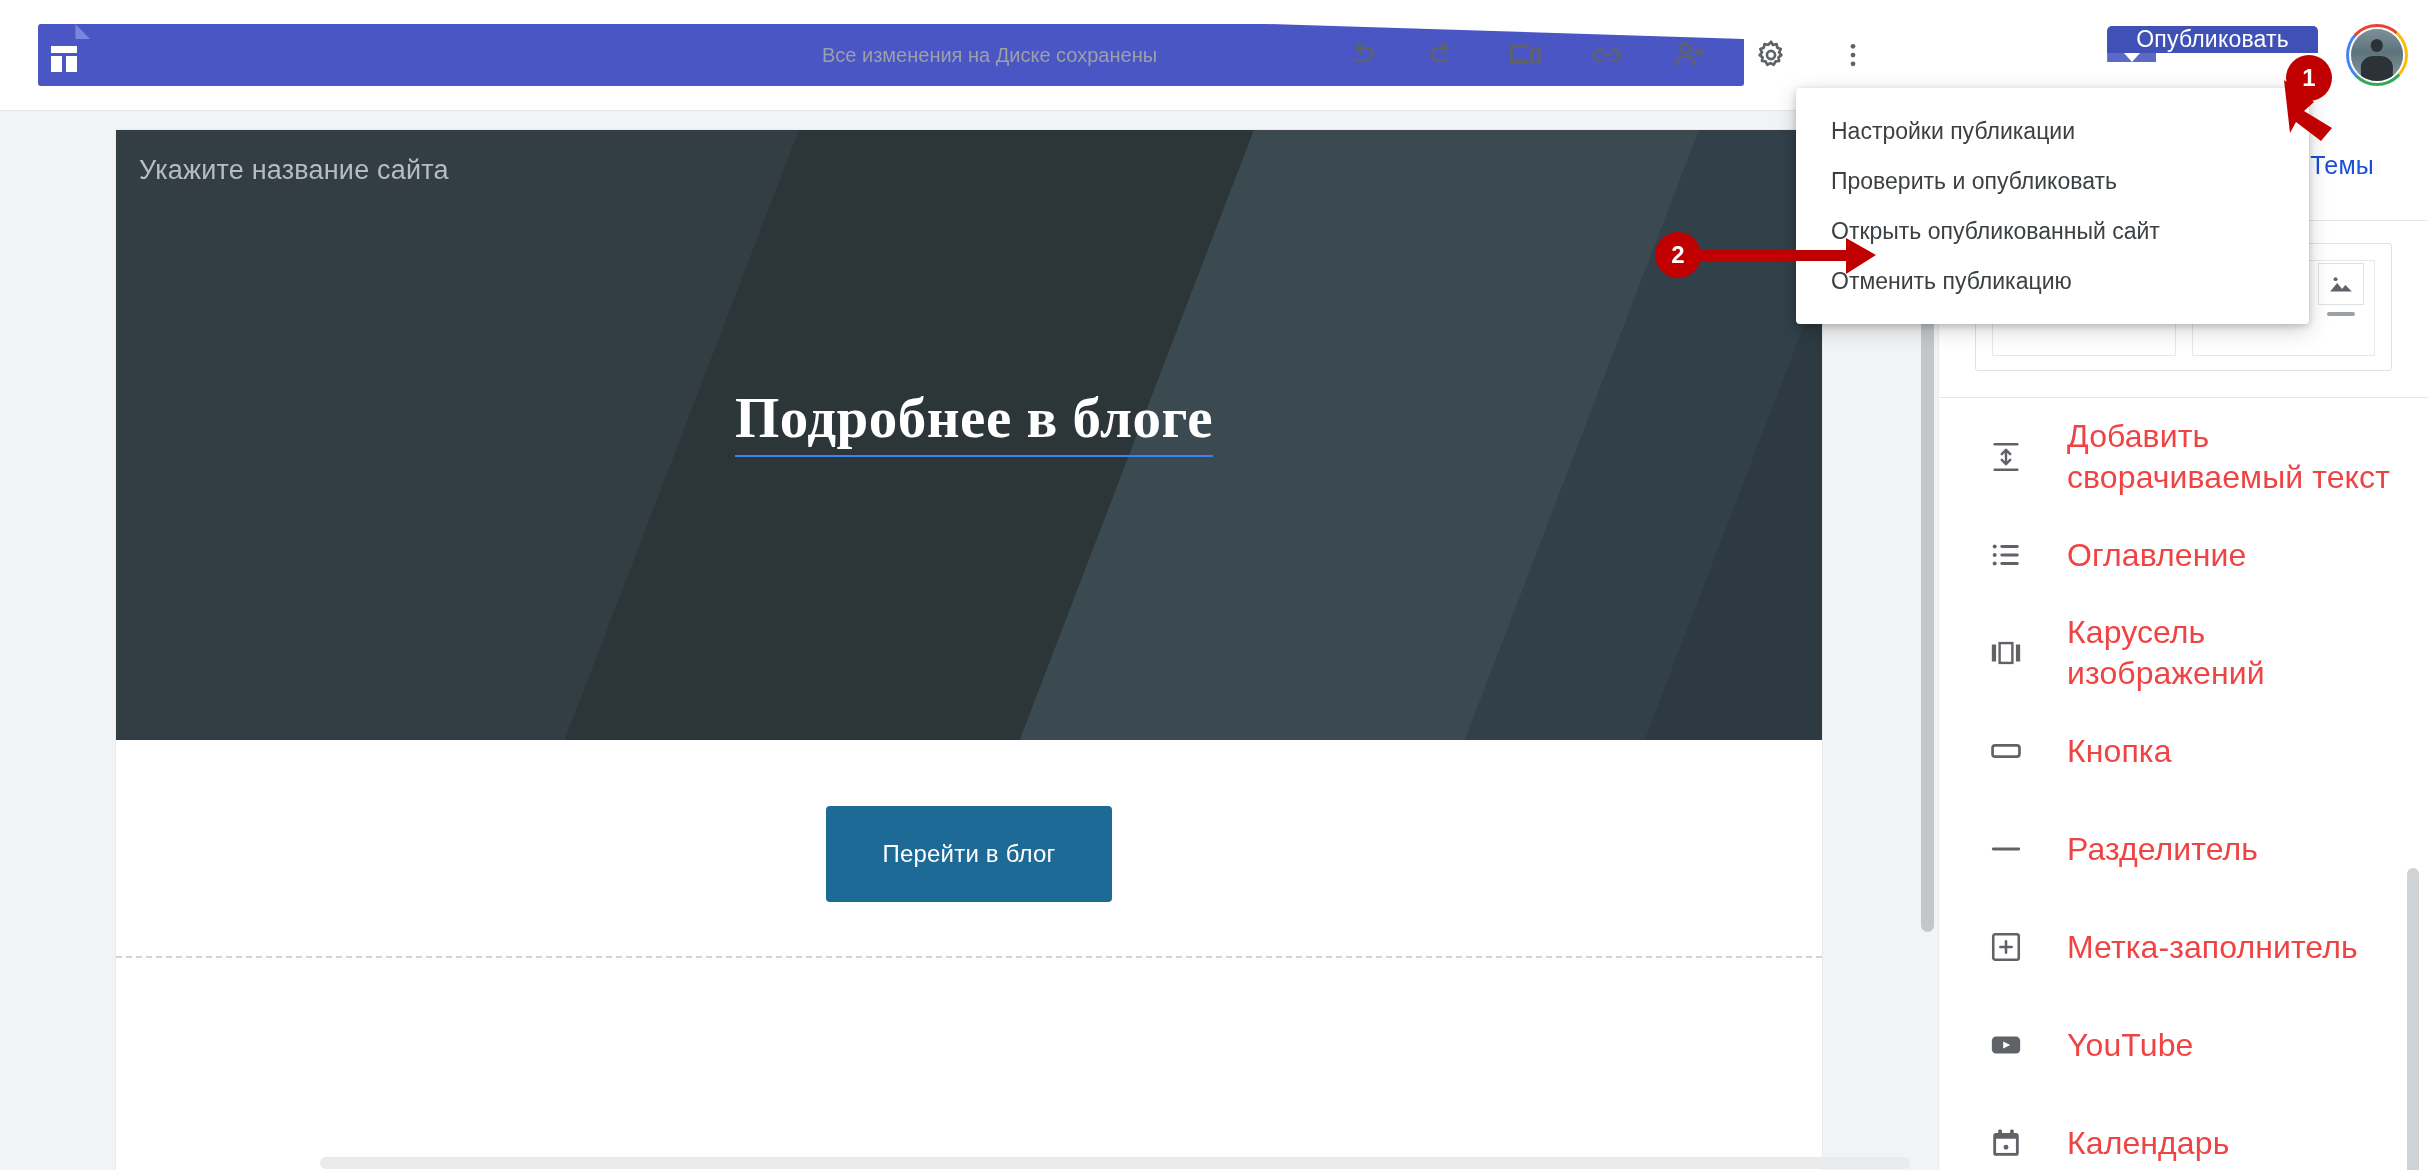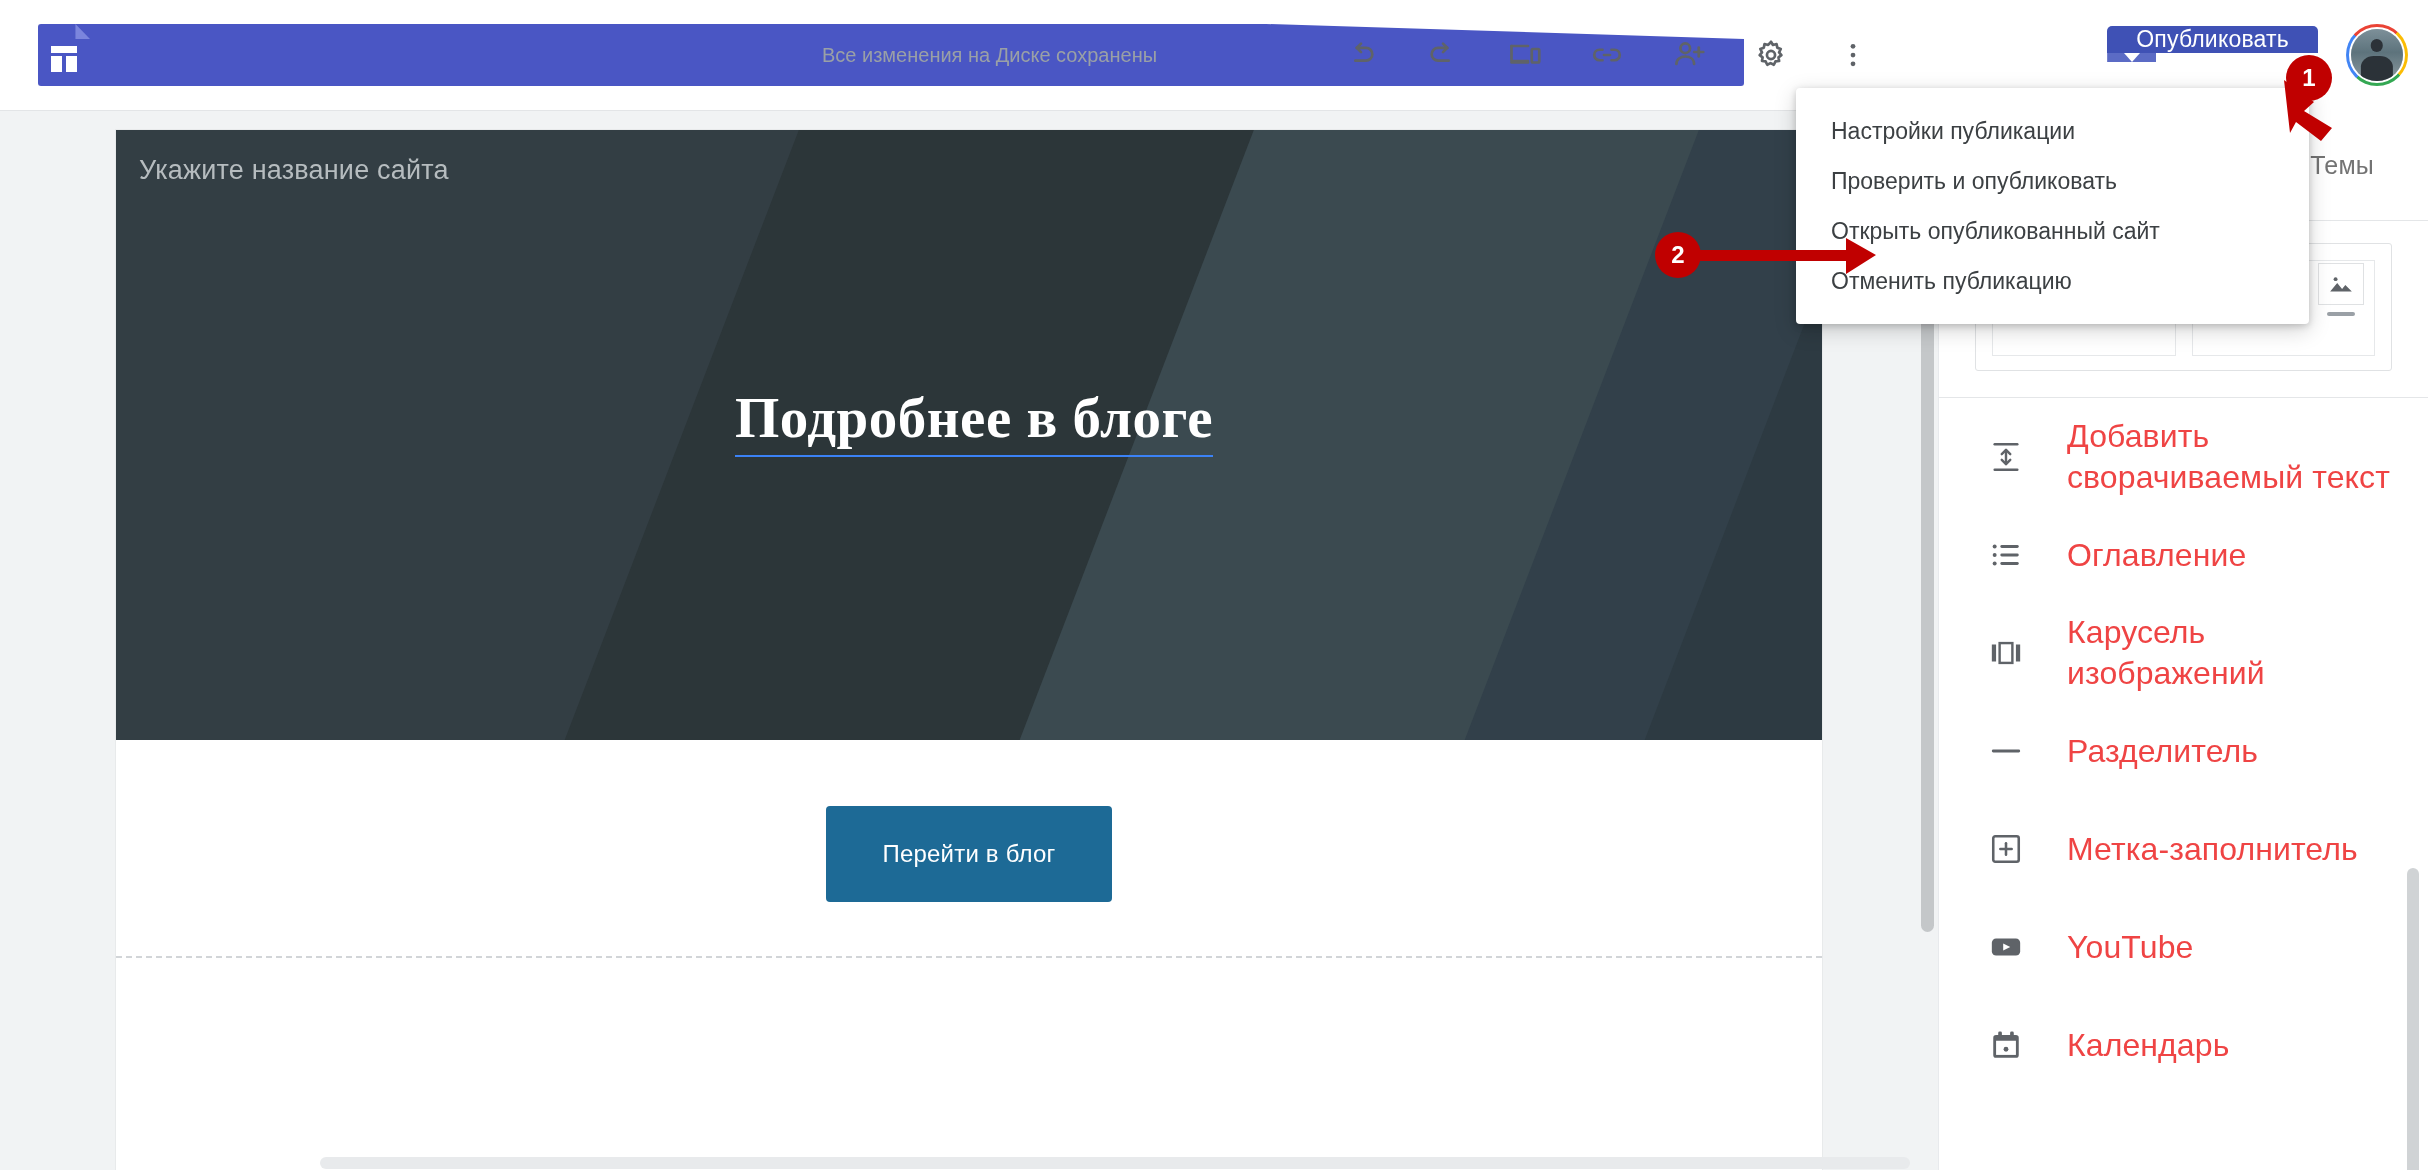--- a/index.html
+++ b/index.html
@@ -199,21 +199,21 @@
   
   .sidebar {
     position:absolute; right:0; top:110px; width:490px; height:1060px;
     background:#ffffff; border-left:1px solid #e8eaed;
   }
   .sb-tabs {
     height:110px; display:flex; align-items:center; justify-content:flex-end;
     padding-right:54px;
   }
   .sb-tab {
-    font-size:25px; color:#737373; cursor:pointer; letter-spacing:0.2px;
+    font-size:25px; color:#1d4ed8; cursor:pointer; letter-spacing:0.2px;
   }
   .sb-sep { height:1px; background:#e4e6e8; margin:0; }
 
   .layouts {
     padding:22px 36px 26px 36px;
   }
   .layout-card {
     border:1px solid #e0e2e4; border-radius:3px; height:128px;
     display:flex; gap:0; padding:16px; align-items:flex-start;
     background:#fff;
@@ -451,20 +451,28 @@
         <span class="ins-icon">
           <svg width="34" height="34" viewBox="0 0 24 24" fill="none" stroke="#5f6368" stroke-width="1.7">
             <rect x="2" y="6" width="3" height="12" fill="#5f6368" stroke="none"></rect>
             <rect x="7.5" y="5" width="9" height="14"></rect>
             <rect x="19" y="6" width="3" height="12" fill="#5f6368" stroke="none"></rect>
           </svg>
         </span>
         <span class="ins-label">Карусель изображений</span>
       </div>
 
+      <div class="ins-item">
+        <span class="ins-icon">
+          <svg width="34" height="34" viewBox="0 0 24 24" fill="none" stroke="#5f6368" stroke-width="1.9">
+            <rect x="2.5" y="8" width="19" height="8" rx="1.8"></rect>
+          </svg>
+        </span>
+        <span class="ins-label">Кнопка</span>
+      </div>
 
       <div class="ins-item">
         <span class="ins-icon">
           <svg width="34" height="34" viewBox="0 0 24 24" fill="none" stroke="#5f6368" stroke-width="2" stroke-linecap="round">
             <path d="M3 12h18"></path>
           </svg>
         </span>
         <span class="ins-label">Разделитель</span>
       </div>
 

